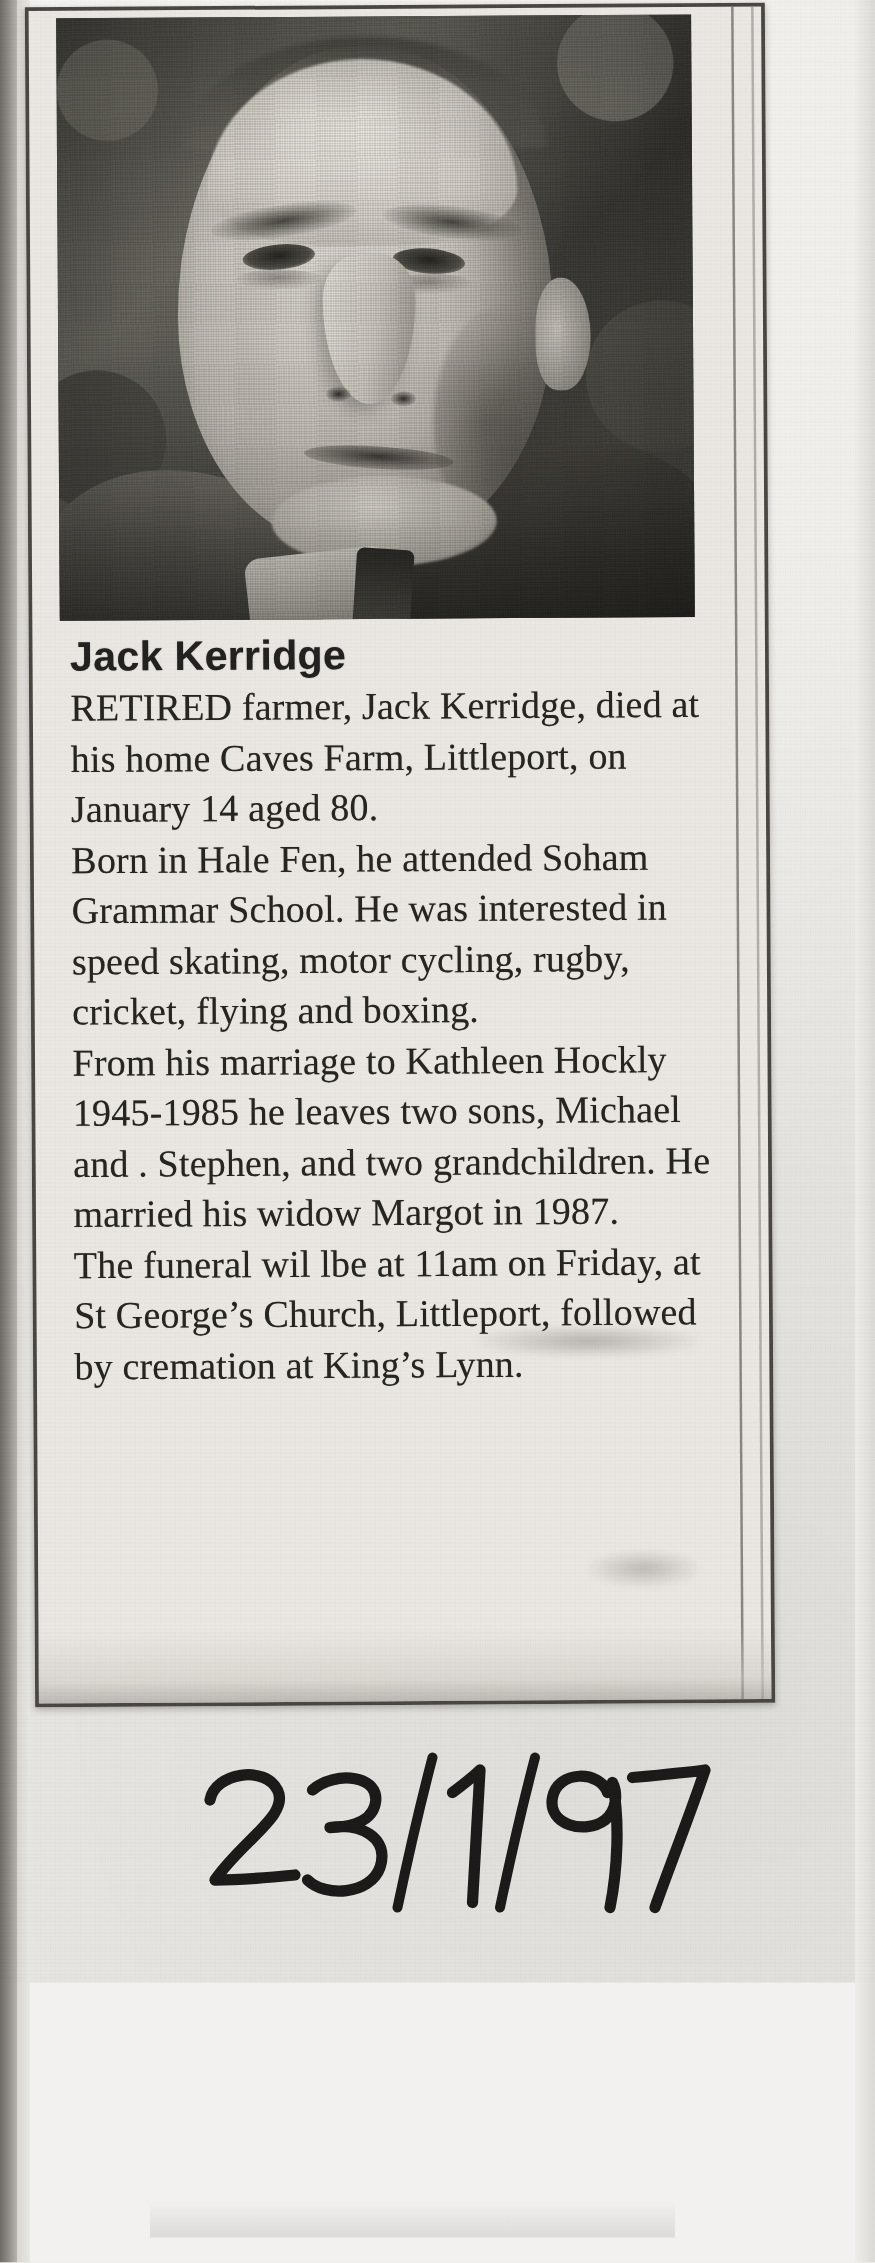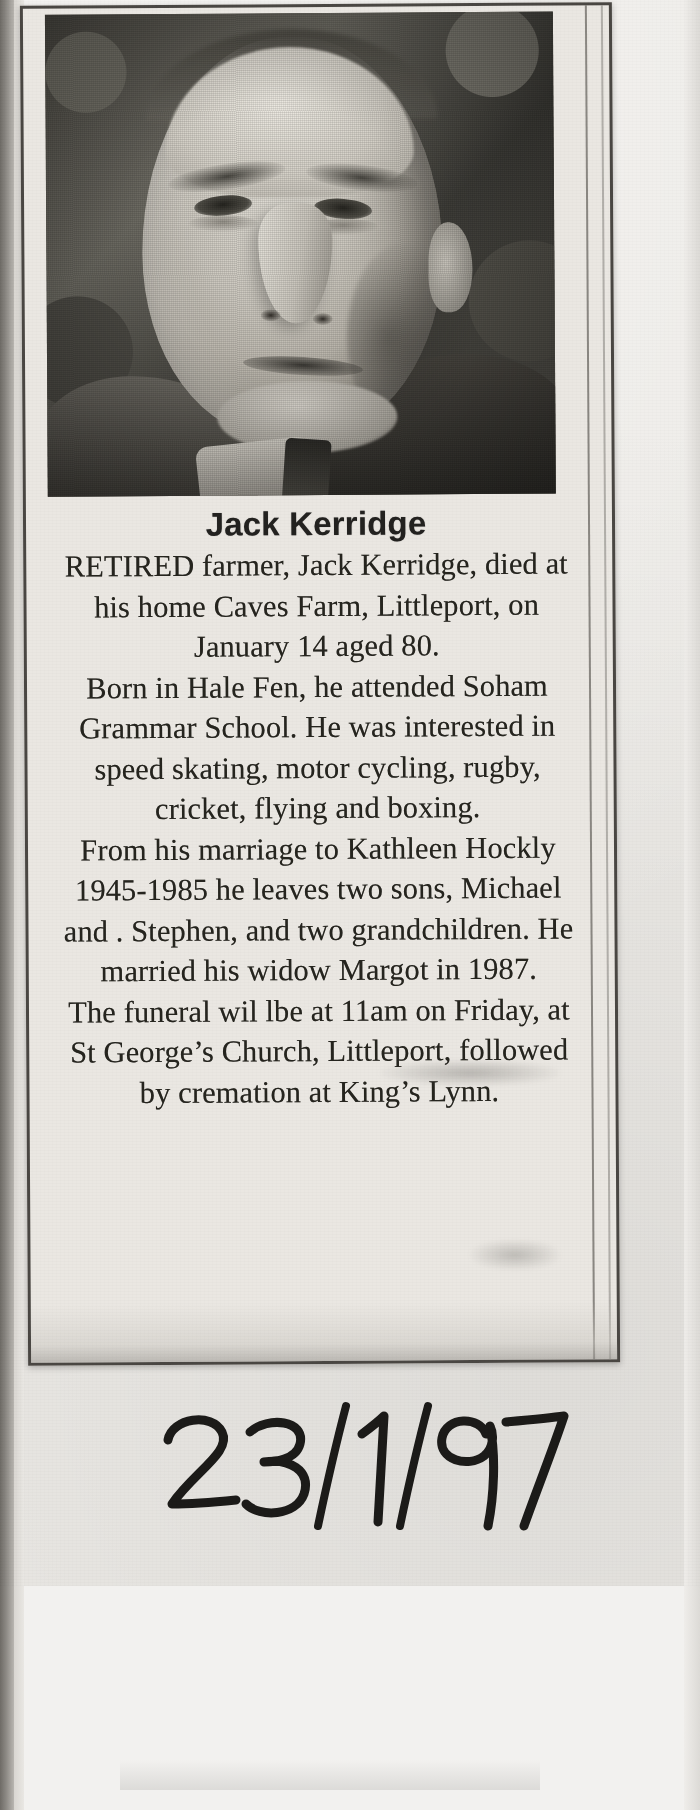--- a/index.html
+++ b/index.html
@@ -16,21 +16,20 @@
 
   
   .scan {
     position: relative;
     width: 700px;
     height: 1586px;
     background: #eceae6;
     background-image:
       radial-gradient(circle at 20% 10%, rgba(255,255,255,0.55), rgba(0,0,0,0) 60%),
       radial-gradient(circle at 80% 85%, rgba(0,0,0,0.06), rgba(0,0,0,0) 65%);
-    text-align: center;
   }
   
   .grain {
     position: absolute;
     inset: 0;
     pointer-events: none;
     opacity: .5;
     background-image:
       repeating-linear-gradient(0deg, rgba(0,0,0,0.022) 0 1px, rgba(0,0,0,0) 1px 3px),
       repeating-linear-gradient(90deg, rgba(0,0,0,0.018) 0 1px, rgba(0,0,0,0) 1px 4px);

